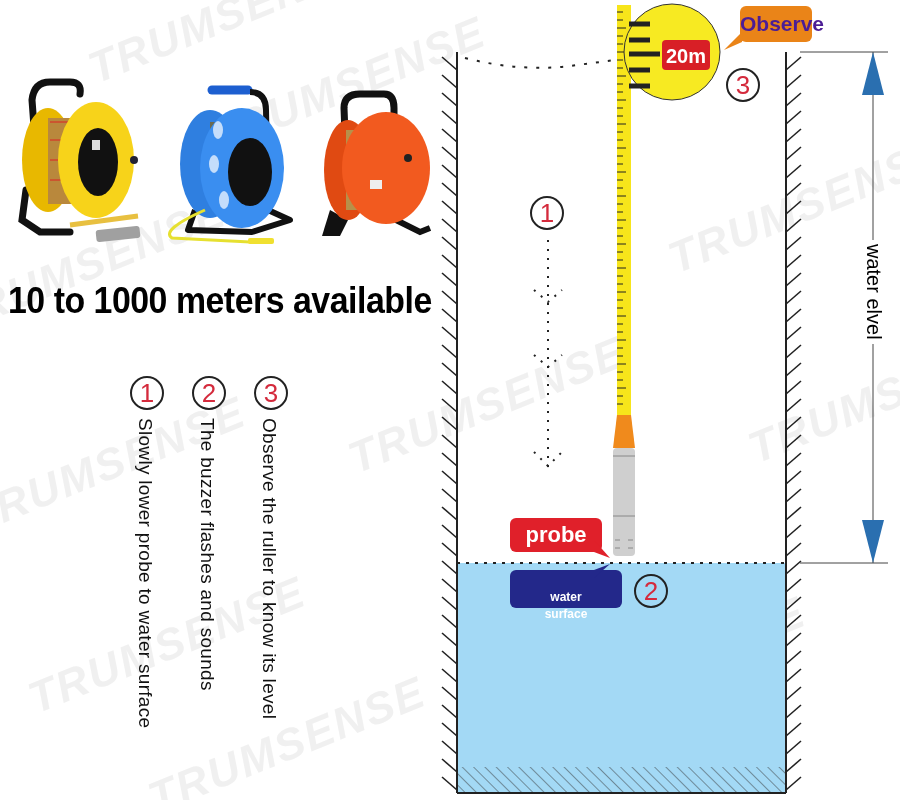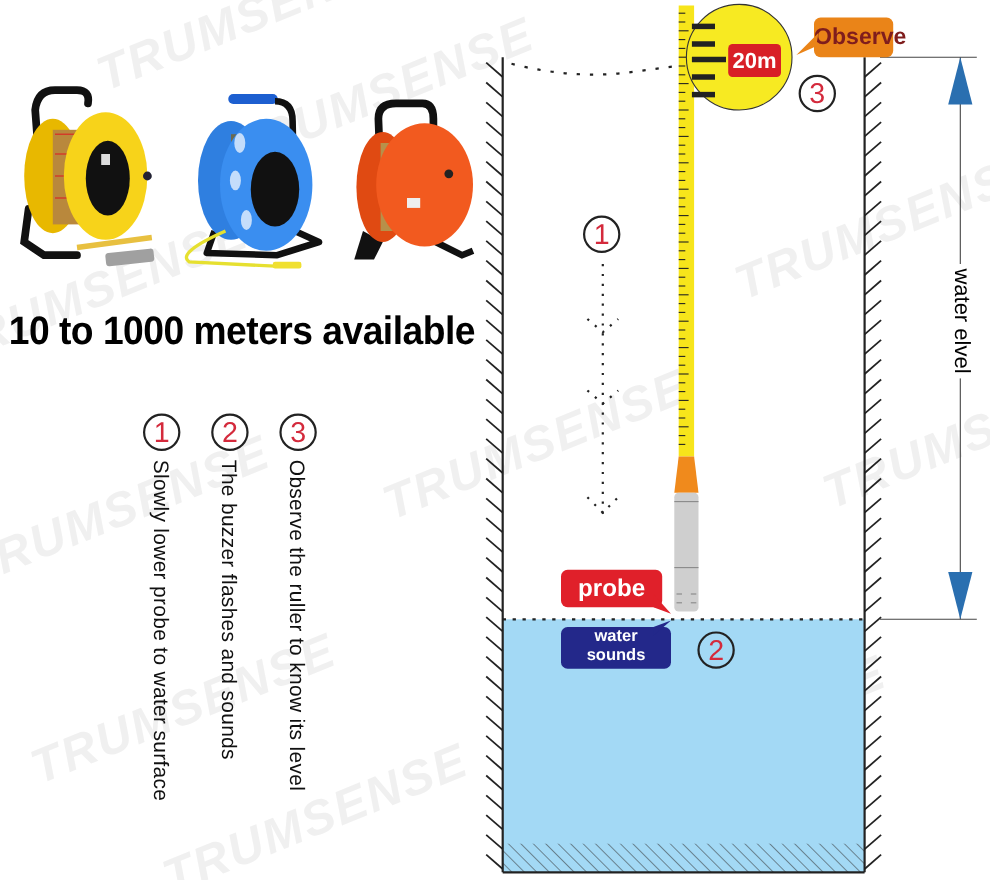--- a/index.html
+++ b/index.html
@@ -4,22 +4,22 @@
 <style>
   html,body{margin:0;padding:0;background:#fff;}
   body{width:900px;height:800px;position:relative;overflow:hidden;font-family:"Liberation Sans",sans-serif;}
   .abs{position:absolute;}
   .watermark{position:absolute;font-family:"Liberation Sans",sans-serif;font-weight:bold;font-style:italic;color:rgba(200,200,200,0.28);font-size:44px;transform:rotate(-22deg);letter-spacing:2px;white-space:nowrap;pointer-events:none;}
   .headline{position:absolute;left:8px;top:280px;font-size:36px;font-weight:bold;color:#000;letter-spacing:-0.5px;transform:scaleX(0.94);transform-origin:left;white-space:nowrap;}
   .circle-num{position:absolute;width:30px;height:30px;border:2px solid #222;border-radius:50%;color:#d42a3c;font-size:26px;line-height:30px;text-align:center;background:#fff;}
   .vtext{position:absolute;writing-mode:vertical-rl;font-size:19px;color:#111;white-space:nowrap;letter-spacing:0.3px;}
   .bubble{position:absolute;color:#fff;font-weight:bold;text-align:center;border-radius:6px;}
   .probe-label{left:510px;top:518px;width:92px;height:34px;background:#e0202a;font-size:22px;line-height:34px;}
-  .surface-label{left:510px;top:570px;width:100px;height:38px;background:#23288a;font-size:15px;line-height:17px;padding-top:0;box-sizing:border-box;}
-  .observe-label{left:740px;top:16px;width:72px;height:36px;background:#ea8418;font-size:21px;line-height:36px;color:#7f1d1d;}
+  .surface-label{left:510px;top:570px;width:112px;height:38px;background:#23288a;font-size:12px;line-height:17px;padding-top:19px;box-sizing:border-box;}
+  .observe-label{left:740px;top:6px;width:72px;height:36px;background:#ea8418;font-size:21px;line-height:36px;color:#4c1d95;}
   .elevel{position:absolute;left:862px;top:240px;writing-mode:vertical-rl;font-size:20px;color:#000;background:#fff;padding:4px 0;}
 </style>
 </head>
 <body>
 
 <div class="watermark" style="left:80px;top:-10px;">TRUMSENSE</div>
 <div class="watermark" style="left:200px;top:60px;">TRUMSENSE</div>
 <div class="watermark" style="left:-60px;top:240px;">TRUMSENSE</div>
 <div class="watermark" style="left:340px;top:380px;">TRUMSENSE</div>
 <div class="watermark" style="left:-40px;top:440px;">TRUMSENSE</div>
@@ -296,19 +296,19 @@
 <div class="circle-num" style="left:634px;top:574px;background:transparent;"><span>2</span></div>
 <div class="circle-num" style="left:726px;top:68px;"><span>3</span></div>
 
 <div class="bubble probe-label"><span>probe</span></div>
 <svg class="abs" style="left:594px;top:540px;" width="18" height="20">
     <path d="M0 0 L16 18 L0 12 Z" fill="#e0202a"></path>
   </svg>
 
 <div class="bubble surface-label">
   <div>water</div>
-  <div>sounds</div>
+  <div>surface</div>
 </div>
 <svg class="abs" style="left:594px;top:564px;" width="18" height="16">
     <path d="M0 14 L16 0 L0 6 Z" fill="#23288a"></path>
   </svg>
 
 <div class="elevel">water elvel</div>
 
 </body></html>

